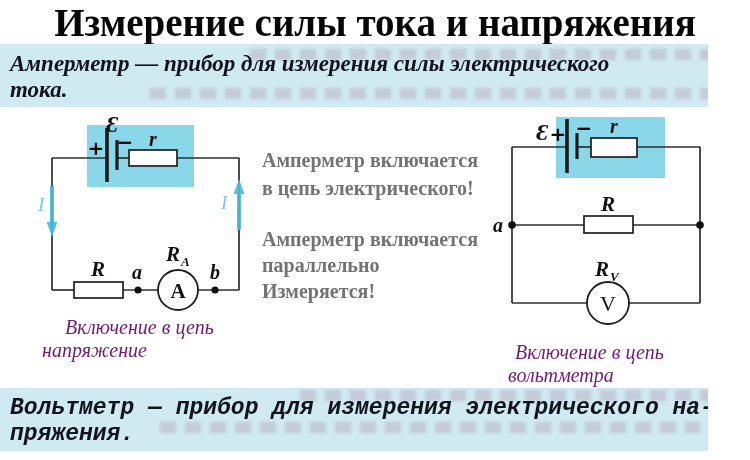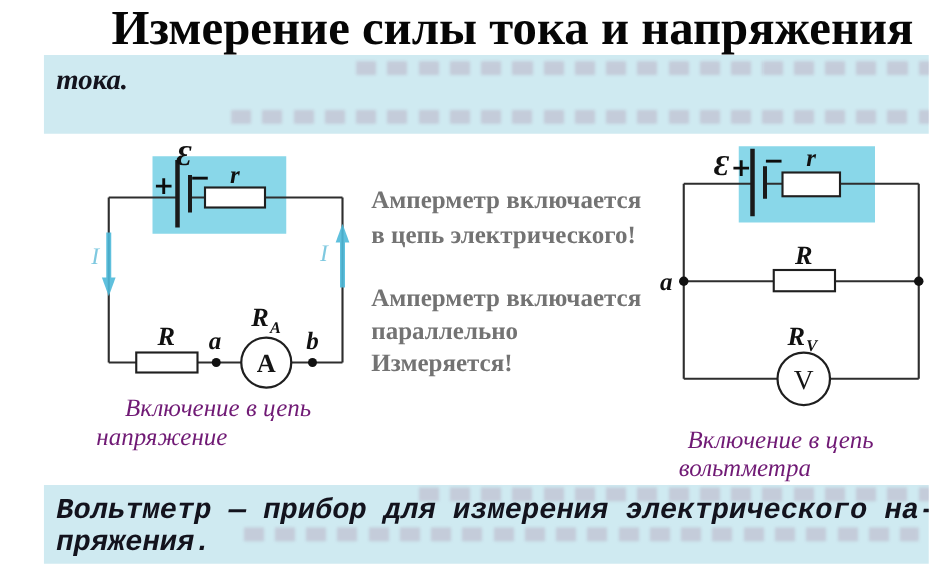--- a/index.html
+++ b/index.html
@@ -1,20 +1,19 @@
 <!DOCTYPE html>
 <html><head>
 <meta charset="utf-8">
 <style>
   html,body { margin:0; padding:0; }
   .page {
     position:relative; width:708px; height:460px;
     background:#ffffff; overflow:hidden;
     font-family:"Liberation Serif","DejaVu Serif",serif;
-    margin-left:35px;
   }
   .title {
     position:absolute; top:0; left:0; width:750px; text-align:center;
     font-size:39px; font-weight:bold; color:#060606; letter-spacing:0px;
     white-space:nowrap;
   }
   .band {
     position:absolute; left:0; width:750px; background:#cfeaf1;
   }
   .band-top { top:44px; height:63px; }
@@ -56,20 +55,21 @@
 <body>
 
 <div class="page">
 
   <div class="title">Измерение силы тока и напряжения</div>
 
   <div class="band band-top">
     <div class="ghost" style="left:250px; top:5px; width:460px;"></div>
     <div class="ghost" style="left:150px; top:44px; width:560px;"></div>
     <div class="def">
+      <div>Амперметр — прибор для измерения силы электрического</div>
       <div>тока.</div>
     </div>
   </div>
 
   <svg class="svg-left" width="235" height="205" viewBox="0 0 235 205">
 
     <rect x="62" y="17" width="107" height="62" fill="#89d7e9"></rect>
 
     <g stroke="#2e2e2e" stroke-width="1.7">
       <line x1="27" y1="50" x2="82" y2="50"></line>

